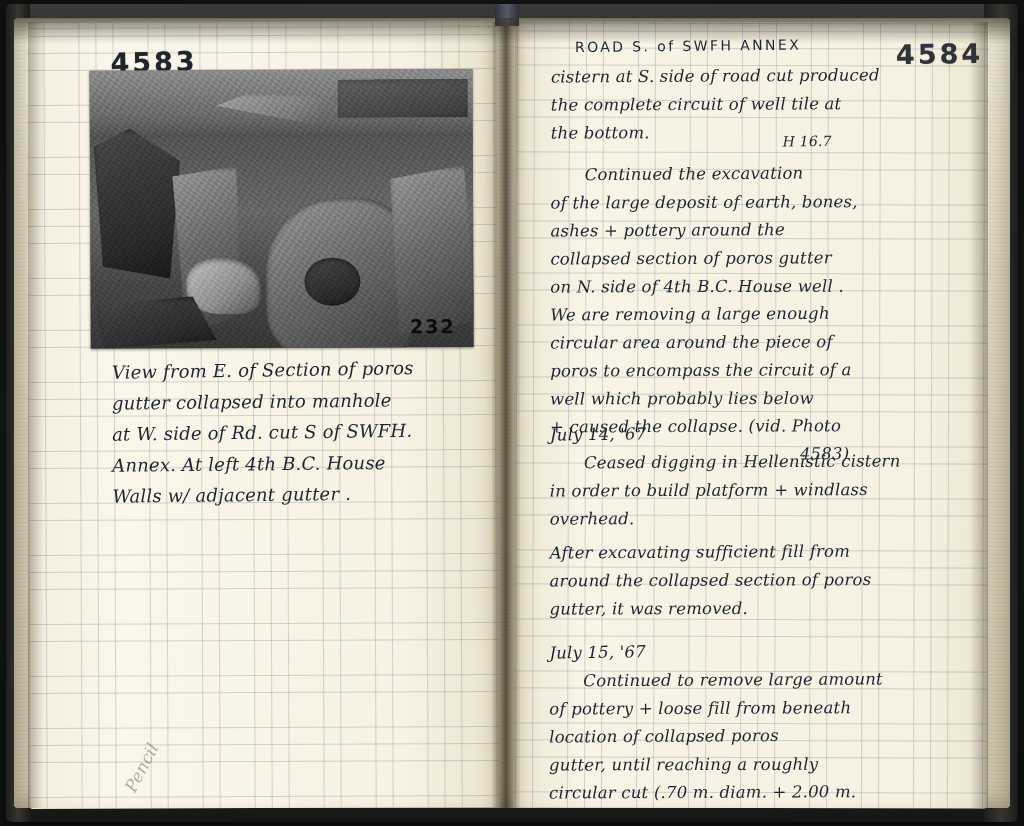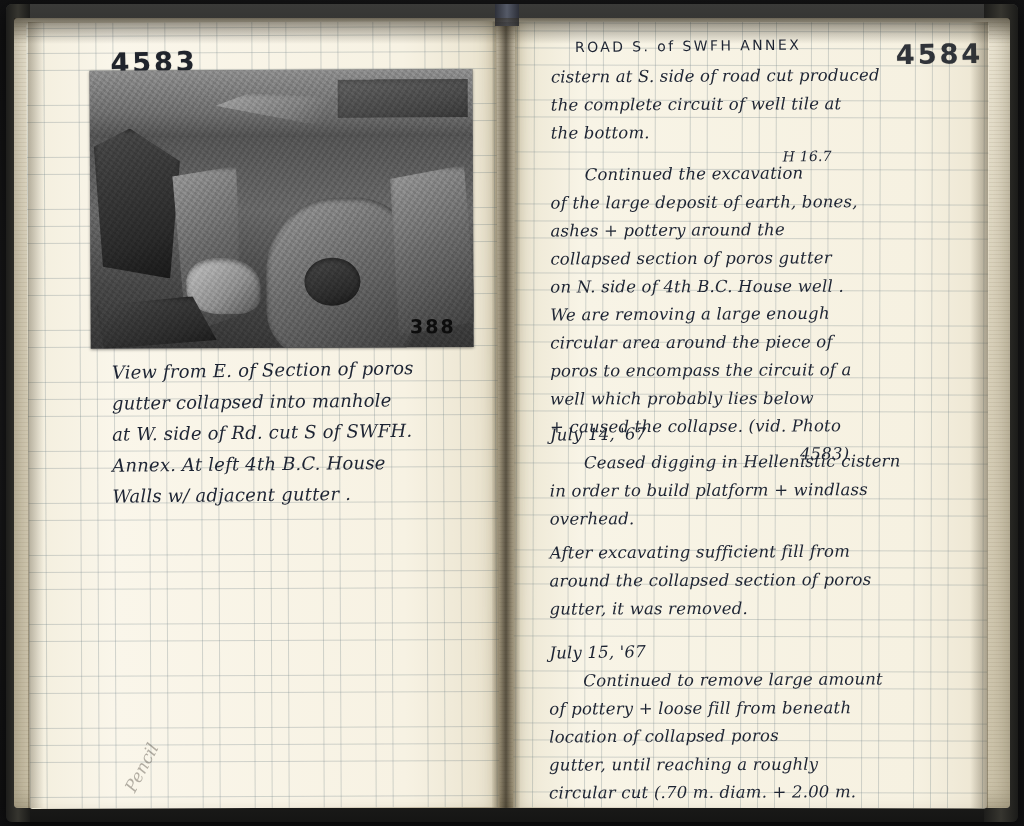--- a/index.html
+++ b/index.html
@@ -295,21 +295,21 @@
         <div class="rock" style="left:78px; top:96px; width:74px; height:168px; clip-path:polygon(6% 6%,92% 0,100% 88%,24% 100%);"></div>
         <div class="rock light" style="left:96px; top:188px; width:74px; height:56px; border-radius:40% 50% 30% 44%;"></div>
         <div class="rock" style="left:176px; top:128px; width:150px; height:160px; border-radius:46% 40% 22% 30%;"></div>
         <div class="rock dark" style="left:214px; top:188px; width:56px; height:48px; border-radius:50%;"></div>
         <div class="rock" style="left:300px; top:96px; width:86px; height:170px; clip-path:polygon(0 8%,86% 0,100% 92%,10% 100%);"></div>
         <div class="rock dark" style="left:6px; top:226px; width:120px; height:52px; clip-path:polygon(0 18%,80% 0,100% 84%,6% 100%);"></div>
         <div class="rock light" style="left:126px; top:22px; width:122px; height:34px; opacity:.55; clip-path:polygon(0 40%,30% 0,100% 18%,86% 100%);"></div>
         <div class="rock dark" style="left:248px; top:10px; width:130px; height:38px; opacity:.6;"></div>
 
         <div class="noise"></div>
-        <div class="photo-number">388</div>
+        <div class="photo-number">232</div>
       </div>
 
       <div class="caption hand">
         <span class="line" style="transform:rotate(-0.6deg)">View from E. of Section of poros</span>
         <span class="line" style="transform:rotate(-0.4deg)">gutter collapsed into manhole</span>
         <span class="line" style="transform:rotate(-0.5deg)">at W. side of Rd. cut S of SWFH.</span>
         <span class="line" style="transform:rotate(-0.3deg)">Annex.  At left 4th B.C. House</span>
         <span class="line" style="transform:rotate(-0.4deg)">Walls  w/ adjacent gutter .</span>
       </div>
 
@@ -321,21 +321,21 @@
 
       <div class="rp-head">ROAD S. of SWFH ANNEX</div>
       <div class="folio folio-right">4584</div>
 
       <div class="rp-block hand" style="top:42px;">
         <span class="line" style="transform:rotate(-0.5deg)">cistern at S. side of road cut produced</span>
         <span class="line" style="transform:rotate(-0.4deg)">the complete circuit of well tile at</span>
         <span class="line" style="transform:rotate(-0.3deg)">the bottom.</span>
       </div>
 
-      <div class="small-note hand" style="left:268px; top:126px; transform:rotate(-1deg);">H 16.7</div>
+      <div class="small-note hand" style="left:268px; top:111px; transform:rotate(-1deg);">H 16.7</div>
 
       <div class="rp-block hand" style="top:140px;">
         <span class="line indent" style="transform:rotate(-0.6deg)">Continued the excavation</span>
         <span class="line" style="transform:rotate(-0.4deg)">of the large deposit of earth, bones,</span>
         <span class="line" style="transform:rotate(-0.5deg)">ashes + pottery around the</span>
         <span class="line" style="transform:rotate(-0.4deg)">collapsed section of poros gutter</span>
         <span class="line" style="transform:rotate(-0.3deg)">on N. side of 4th B.C. House well .</span>
         <span class="line" style="transform:rotate(-0.5deg)">We are removing a large enough</span>
         <span class="line" style="transform:rotate(-0.4deg)">circular area around the piece of</span>
         <span class="line" style="transform:rotate(-0.4deg)">poros to encompass the circuit of a</span>

